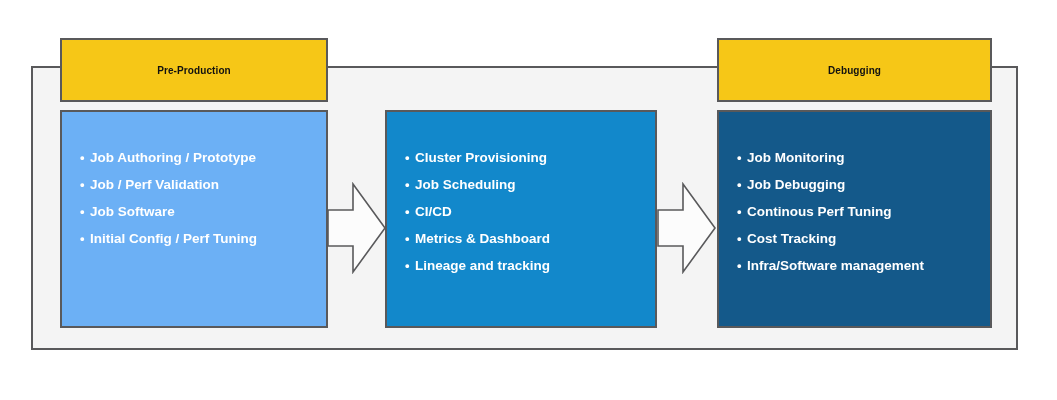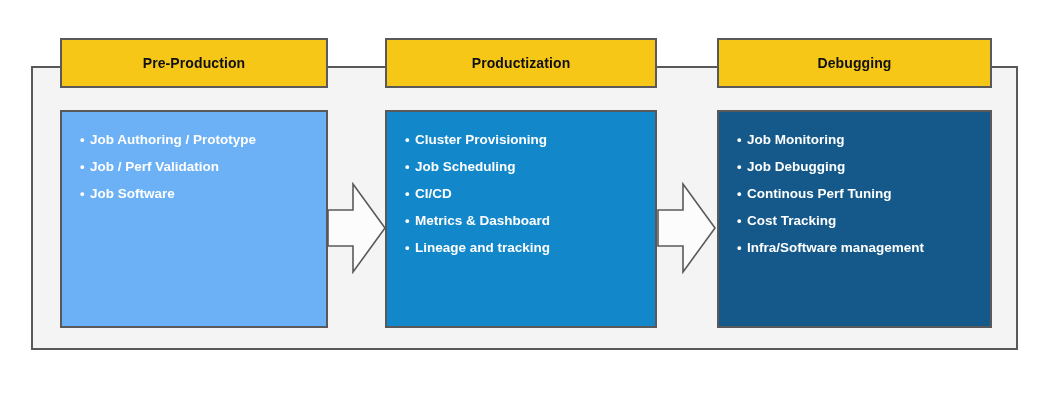--- a/index.html
+++ b/index.html
@@ -31,44 +31,44 @@
     width: 987px;
     height: 284px;
     background: #f4f4f4;
     border: 2px solid #59595b;
     box-sizing: border-box;
   }
 
   .phase-header {
     position: absolute;
     top: 38px;
-    height: 50px;
+    height: 64px;
     background: #f6c717;
     border: 2px solid #59595b;
     box-sizing: border-box;
     display: flex;
     align-items: center;
     justify-content: center;
     color: #111111;
-    font-size: 14px;
+    font-size: 10px;
     font-weight: bold;
     letter-spacing: 0.1px;
     z-index: 5;
   }
   .phase-header.h1 { left: 60px;  width: 268px; }
   .phase-header.h2 { left: 385px; width: 272px; }
   .phase-header.h3 { left: 717px; width: 275px; }
 
   .phase-body {
     position: absolute;
     top: 110px;
     height: 218px;
     border: 2px solid #59595b;
     box-sizing: border-box;
-    padding: 14px 0 0 18px;
+    padding: 32px 0 0 18px;
     z-index: 3;
   }
   .phase-body.b1 { left: 60px;  width: 268px; background: #6cb0f5; }
   .phase-body.b2 { left: 385px; width: 272px; background: #1288cb; }
   .phase-body.b3 { left: 717px; width: 275px; background: #14598a; }
 
   .bullet-list {
     list-style: none;
     margin: 0;
     padding: 0;
@@ -104,20 +104,21 @@
 
 <div id="canvas">
 
   <div class="outer-container"></div>
 
   <div class="phase-body b1">
     <ul class="bullet-list">
       <li class="bullet-item"><span class="bullet-dot">•</span><span>Job Authoring / Prototype</span></li>
       <li class="bullet-item"><span class="bullet-dot">•</span><span>Job / Perf Validation</span></li>
       <li class="bullet-item"><span class="bullet-dot">•</span><span>Job Software</span></li>
+      <li class="bullet-item"><span class="bullet-dot">•</span><span>Initial Config / Perf Tuning</span></li>
     </ul>
   </div>
 
   <div class="phase-body b3">
     <ul class="bullet-list">
       <li class="bullet-item"><span class="bullet-dot">•</span><span>Job Monitoring</span></li>
       <li class="bullet-item"><span class="bullet-dot">•</span><span>Job Debugging</span></li>
       <li class="bullet-item"><span class="bullet-dot">•</span><span>Continous Perf Tuning</span></li>
       <li class="bullet-item"><span class="bullet-dot">•</span><span>Cost Tracking</span></li>
       <li class="bullet-item"><span class="bullet-dot">•</span><span>Infra/Software management</span></li>
@@ -142,20 +143,17 @@
 
   <div class="arrow arrow-2">
     <svg width="60" height="92" viewBox="0 0 60 92" xmlns="http://www.w3.org/2000/svg">
       <polygon points="1,28 26,28 26,2 58,46 26,90 26,64 1,64" fill="#fcfcfc" stroke="#59595b" stroke-width="1.6" stroke-linejoin="miter"></polygon>
     </svg>
   </div>
 
   <div class="phase-header h1">
     <span>Pre-Production</span>
   </div>
-  <div class="phase-header h2">
-    <span>Productization</span>
-  </div>
   <div class="phase-header h3">
     <span>Debugging</span>
   </div>
 
 </div>
 
 </body></html>

